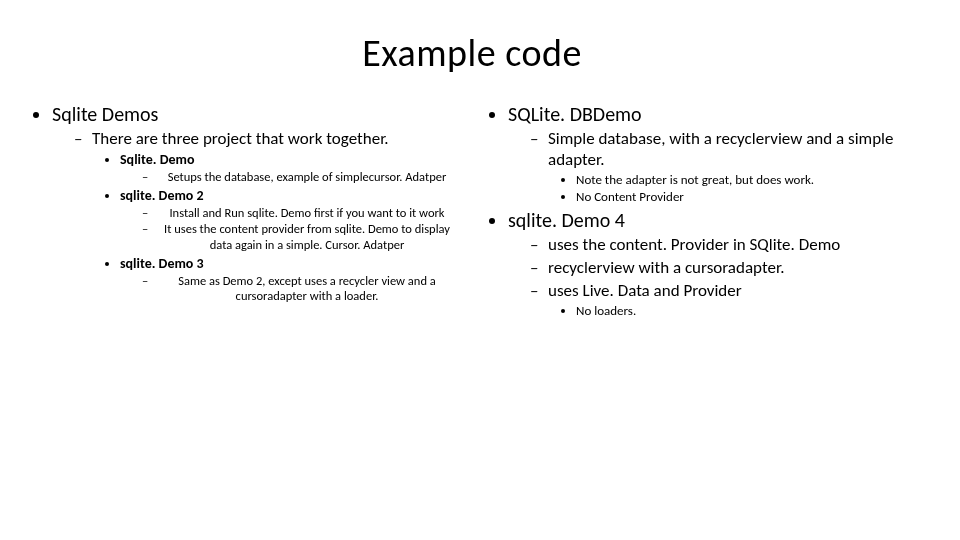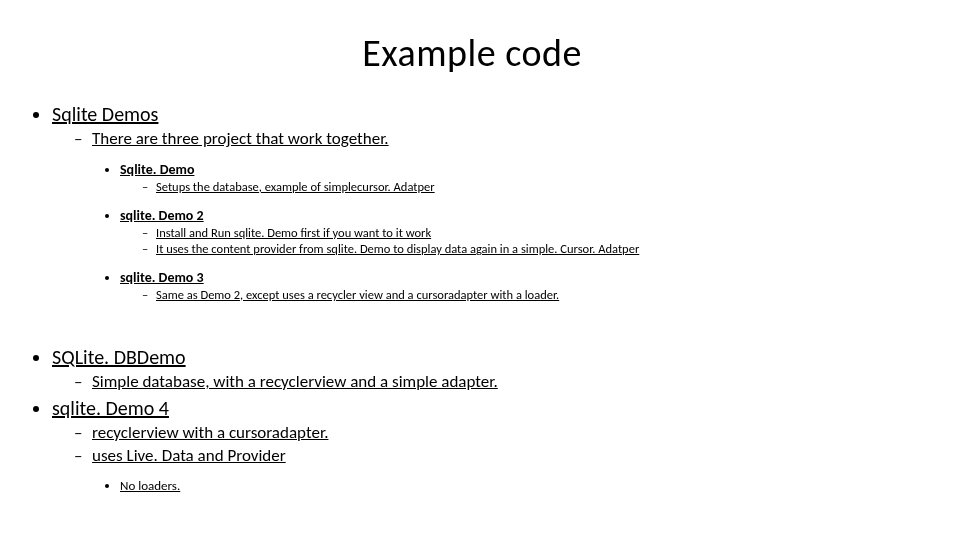--- a/index.html
+++ b/index.html
@@ -20,45 +20,44 @@
   }
   h1.title {
     text-align: center;
     font-weight: 400;
     font-size: 38px;
     margin: 10px 0 24px 0;
     letter-spacing: 0.5px;
   }
   .cols {
     display: flex;
-    flex-direction: column;
+    flex-direction: row;
     gap: 28px;
-    text-decoration: underline;
   }
   .col { flex: 1; }
 
   ul { margin: 0; padding-left: 22px; }
   li { margin: 2px 0; }
 
   
   ul.l1 { list-style-type: disc; font-size: 20px; font-weight: 400; }
   ul.l1 > li { margin-bottom: 4px; }
 
   
   ul.l2 { list-style: none; padding-left: 26px; font-size: 17px; }
   ul.l2 > li { position: relative; padding-left: 14px; margin: 2px 0; }
   ul.l2 > li::before { content: "–"; position: absolute; left: -4px; }
 
   
   ul.l3 { list-style-type: disc; padding-left: 28px; font-size: 14px; font-weight: 700; }
-  ul.l3 > li { margin: 12px 0; }
+  ul.l3 > li { margin: 2px 0; }
   ul.l3.plain { font-weight: 400; font-size: 13px; }
 
   
-  ul.l4 { list-style: none; padding-left: 24px; font-size: 12.5px; font-weight: 400; }
+  ul.l4 { list-style: none; padding-left: 24px; font-size: 12.5px; font-weight: 400; text-align: center; }
   ul.l4 > li { position: relative; padding-left: 12px; margin: 1px 0; line-height: 1.25; }
   ul.l4 > li::before { content: "–"; position: absolute; left: -2px; }
 </style>
 </head>
 <body>
 
 <div class="slide">
   <h1 class="title">Example code</h1>
 
   <div class="cols">
@@ -97,26 +96,31 @@
       </ul>
     </div>
 
     <div class="col">
       <ul class="l1">
         <li>
           <span>SQLite. DBDemo</span>
           <ul class="l2">
             <li>
               <span>Simple database, with a recyclerview and a simple adapter.</span>
+              <ul class="l3 plain">
+                <li>Note the adapter is not great, but does work.</li>
+                <li>No Content Provider</li>
+              </ul>
             </li>
           </ul>
         </li>
         <li>
           <span>sqlite. Demo 4</span>
           <ul class="l2">
+            <li>uses the content. Provider in SQlite. Demo</li>
             <li>recyclerview with a cursoradapter.</li>
             <li>
               <span>uses Live. Data and Provider</span>
               <ul class="l3 plain">
                 <li>No loaders.</li>
               </ul>
             </li>
           </ul>
         </li>
       </ul>

